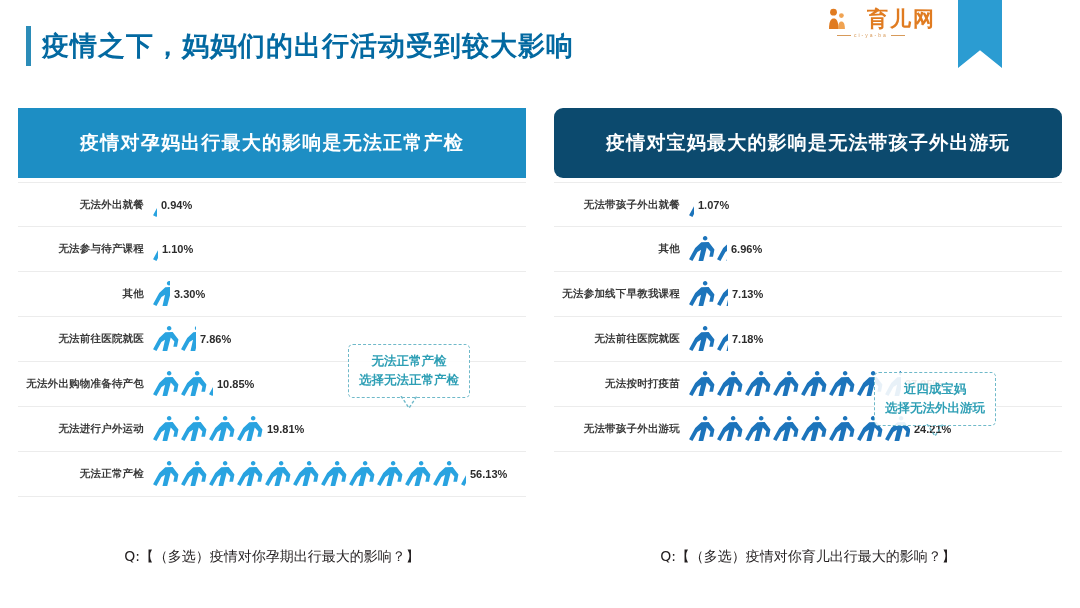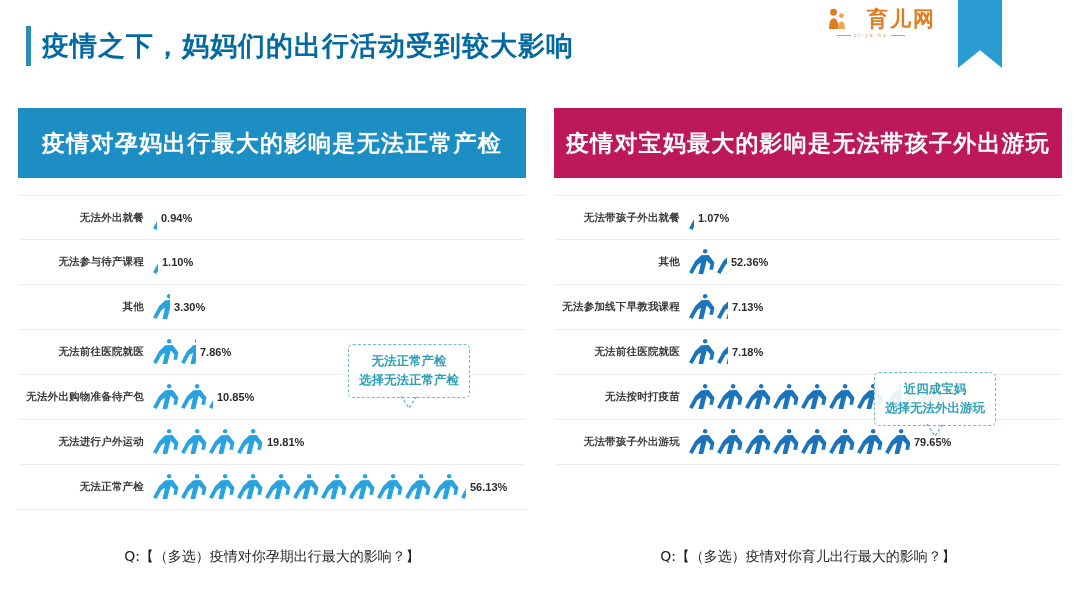--- a/index.html
+++ b/index.html
@@ -49,28 +49,28 @@
 
   
   .panel { position: absolute; top: 108px; width: 508px; }
   .panel-left  { left: 18px; }
   .panel-right { left: 554px; }
 
   .panel-head {
     height: 70px; display: flex; align-items: center; justify-content: center;
   }
   .panel-head-text {
-    font-size: 23px; font-weight: bold; color: #ffffff;
+    font-size: 19px; font-weight: bold; color: #ffffff;
     letter-spacing: 1.2px; white-space: nowrap;
   }
   .head-blue { background: #1d8ec4; }
-  .head-teal { background: #be185d; }
+  .head-teal { background: #0c4a6e; border-radius: 9px; }
 
   
-  .chart { position: relative; padding-top: 17px; }
+  .chart { position: relative; padding-top: 4px; }
   .row {
     position: relative; height: 45px;
     display: flex; align-items: center;
     border-bottom: 1px solid #ececec;
   }
   .row:first-child { border-top: 1px solid #ececec; }
   .row-label {
     width: 134px; flex: 0 0 134px; text-align: right;
     padding-right: 8px;
     font-size: 10.5px; color: #3a3a3a; font-weight: bold;
@@ -349,21 +349,21 @@
                 <svg width="28" height="30" viewBox="0 0 32 30">
                   <path d="M19.6 5.2c1.45 0 2.62-1.16 2.62-2.6S21.05 0 19.6 0s-2.62 1.16-2.62 2.6 1.17 2.6 2.62 2.6zM15.2 7.2 L8.2 13.9 L1.2 26.6 L5.1 28.6 L10.8 18.3 L14.9 15.9 L12.0 28.8 L17.4 28.8 L21.4 13.4 L25.6 17.9 L24.4 23.9 L28.6 23.9 L30.2 15.6 L23.6 7.0 Z" fill="#1c74bb"></path>
                 </svg>
               </div>
               <div class="runner" style="width:11px">
                 <svg width="28" height="30" viewBox="0 0 32 30">
                   <path d="M19.6 5.2c1.45 0 2.62-1.16 2.62-2.6S21.05 0 19.6 0s-2.62 1.16-2.62 2.6 1.17 2.6 2.62 2.6zM15.2 7.2 L8.2 13.9 L1.2 26.6 L5.1 28.6 L10.8 18.3 L14.9 15.9 L12.0 28.8 L17.4 28.8 L21.4 13.4 L25.6 17.9 L24.4 23.9 L28.6 23.9 L30.2 15.6 L23.6 7.0 Z" fill="#1c74bb"></path>
                 </svg>
               </div>
             </div>
-            <div class="row-value">52.36%</div>
+            <div class="row-value">6.96%</div>
           </div>
         </div>
         <div class="row">
           <div class="row-label">无法参加线下早教我课程</div>
           <div class="row-pict">
             <div class="pic-wrap">
               <div class="runner" style="width:28px">
                 <svg width="28" height="30" viewBox="0 0 32 30">
                   <path d="M19.6 5.2c1.45 0 2.62-1.16 2.62-2.6S21.05 0 19.6 0s-2.62 1.16-2.62 2.6 1.17 2.6 2.62 2.6zM15.2 7.2 L8.2 13.9 L1.2 26.6 L5.1 28.6 L10.8 18.3 L14.9 15.9 L12.0 28.8 L17.4 28.8 L21.4 13.4 L25.6 17.9 L24.4 23.9 L28.6 23.9 L30.2 15.6 L23.6 7.0 Z" fill="#1c74bb"></path>
                 </svg>
@@ -481,21 +481,21 @@
                 <svg width="28" height="30" viewBox="0 0 32 30">
                   <path d="M19.6 5.2c1.45 0 2.62-1.16 2.62-2.6S21.05 0 19.6 0s-2.62 1.16-2.62 2.6 1.17 2.6 2.62 2.6zM15.2 7.2 L8.2 13.9 L1.2 26.6 L5.1 28.6 L10.8 18.3 L14.9 15.9 L12.0 28.8 L17.4 28.8 L21.4 13.4 L25.6 17.9 L24.4 23.9 L28.6 23.9 L30.2 15.6 L23.6 7.0 Z" fill="#1c74bb"></path>
                 </svg>
               </div>
               <div class="runner" style="width:26px">
                 <svg width="28" height="30" viewBox="0 0 32 30">
                   <path d="M19.6 5.2c1.45 0 2.62-1.16 2.62-2.6S21.05 0 19.6 0s-2.62 1.16-2.62 2.6 1.17 2.6 2.62 2.6zM15.2 7.2 L8.2 13.9 L1.2 26.6 L5.1 28.6 L10.8 18.3 L14.9 15.9 L12.0 28.8 L17.4 28.8 L21.4 13.4 L25.6 17.9 L24.4 23.9 L28.6 23.9 L30.2 15.6 L23.6 7.0 Z" fill="#1c74bb"></path>
                 </svg>
               </div>
             </div>
-            <div class="row-value">79.65%</div>
+            <div class="row-value">24.21%</div>
           </div>
         </div>
       </div>
   </div>
 
   <div class="callout callout-left">
     <div class="callout-line">无法正常产检</div>
     <div class="callout-line">选择无法正常产检</div>
     <span class="callout-tail">
       <svg width="18" height="14" viewBox="0 0 18 14">

